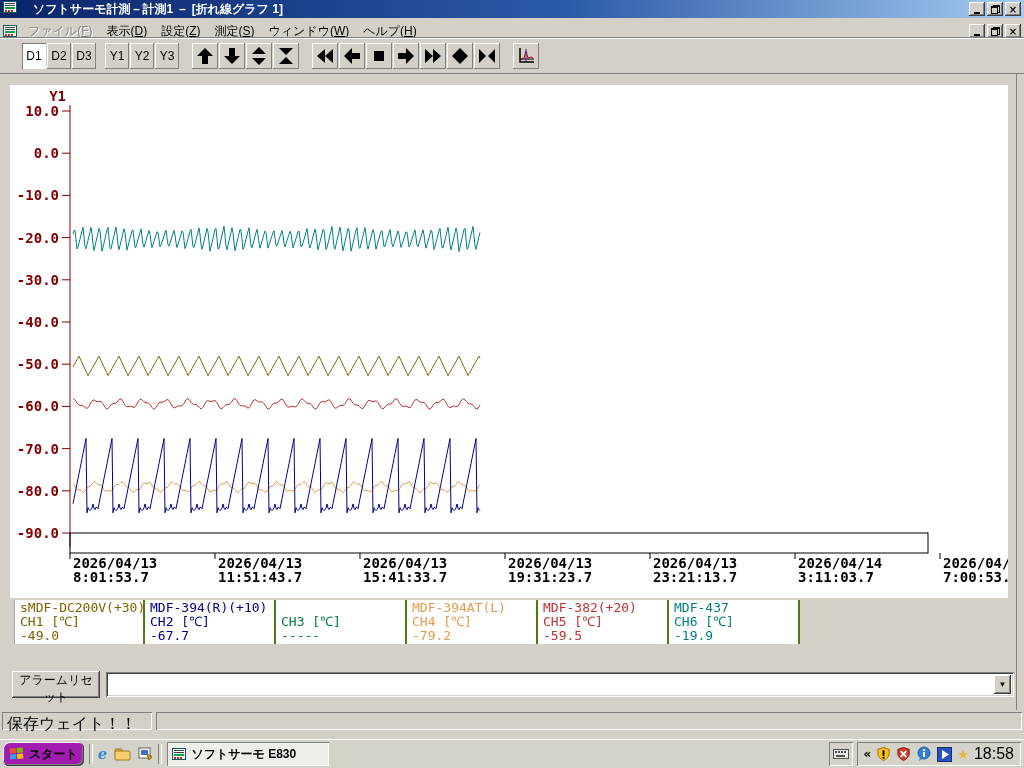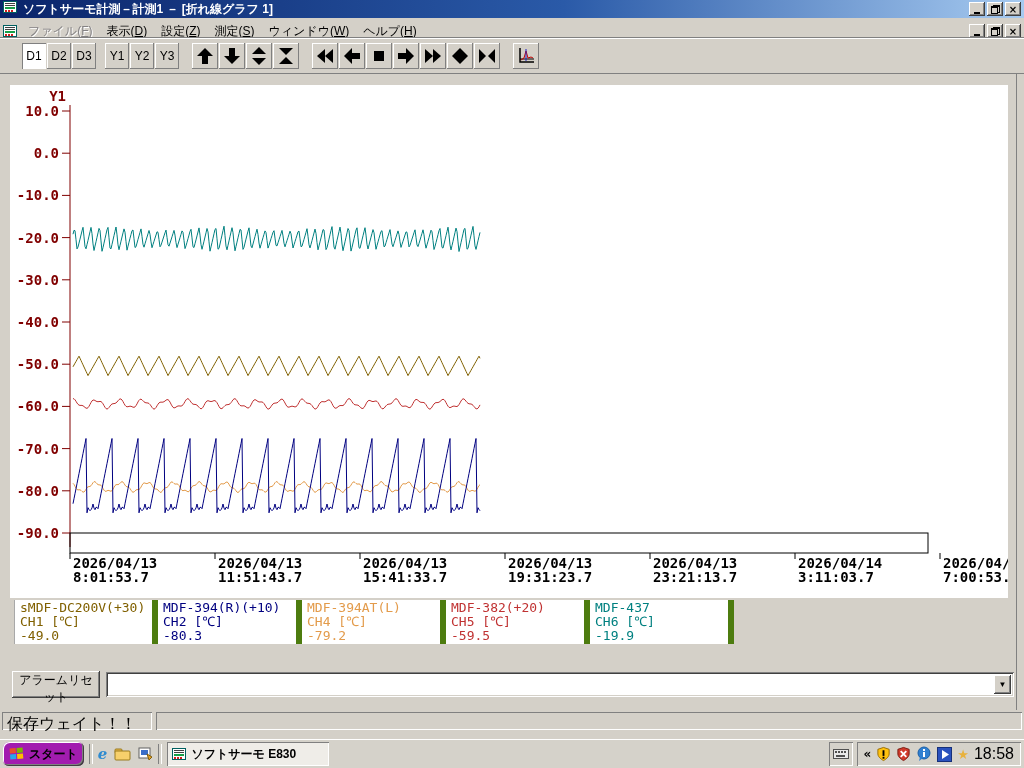--- a/index.html
+++ b/index.html
@@ -2,21 +2,21 @@
 <html><head>
 <meta charset="utf-8">
 <style>
   html,body{margin:0;padding:0;}
   #screen{position:relative;width:1024px;height:768px;background:#D4D0C8;overflow:hidden;
           font-family:"Liberation Sans",sans-serif;color:#000;}
   
   .titlebar{position:absolute;left:0;top:0;width:1024px;height:18px;
             background:linear-gradient(90deg,#0A246A 0%,#2A5AA8 55%,#A6CAF0 100%);
             display:flex;align-items:center;padding:0 3px;box-sizing:border-box;}
-  .titlebar .title{color:#fff;font-weight:bold;font-size:12px;margin-left:6px;flex:1;
+  .titlebar .title{color:#fff;font-weight:bold;font-size:12px;margin-left:16px;flex:1;
                    white-space:nowrap;overflow:hidden;}
   .winbtn{width:16px;height:14px;background:#D4D0C8;margin-left:2px;flex:0 0 auto;
           box-shadow:inset -1px -1px #404040,inset 1px 1px #fff,inset -2px -2px #808080;
           display:flex;align-items:center;justify-content:center;font:bold 10px "DejaVu Sans",sans-serif;}
   .g-min{width:6px;height:2px;background:#000;margin-top:7px;}
   .g-restore{position:relative;width:9px;height:9px;}
   .g-restore::before{content:"";position:absolute;right:0;top:0;width:5px;height:5px;border:1px solid #000;border-top-width:2px;}
   .g-restore::after{content:"";position:absolute;left:0;bottom:0;width:5px;height:5px;border:1px solid #000;border-top-width:2px;background:#D4D0C8;}
   
   .menubar{position:absolute;left:0;top:18px;width:1024px;height:26px;background:#D4D0C8;
@@ -33,21 +33,21 @@
         display:flex;align-items:center;justify-content:center;font-size:12px;}
   .tbtn.icon{width:26px;}
   .tbtn.active{background:#fff;box-shadow:inset 1px 1px #808080,inset -1px -1px #fff;}
   .tgap{width:8px;flex:0 0 auto;}
   .tgap2{width:12px;flex:0 0 auto;}
   
   .client{position:absolute;left:0;top:74px;width:1016px;height:636px;background:#D4D0C8;
           border-right:1px solid #808080;}
   .chart-panel{position:absolute;left:10px;top:11px;width:998px;height:513px;background:#fff;}
   .legend{position:absolute;left:14px;top:526px;height:44px;display:flex;}
-  .legend-cell{width:144px;box-sizing:border-box;background:#fff;border-right:6px solid #4d7c0f;
+  .legend-cell{width:131px;box-sizing:border-box;background:#fff;border-right:2px solid #4d7c0f;
                padding:1px 5px;font:13px "DejaVu Sans Mono",monospace;line-height:14px;
                white-space:nowrap;overflow:hidden;}
   .legend-cell:first-child{border-left:1px solid #A8A8A8;}
   .legend-cell div{height:14px;}
   
   .alarm-btn{position:absolute;left:12px;top:597px;width:88px;height:27px;background:#D4D0C8;
              box-shadow:inset -1px -1px #404040,inset 1px 1px #fff,inset -2px -2px #808080;
              border:none;font:12px "Liberation Sans",sans-serif;}
   .combo{position:absolute;left:106px;top:598px;width:908px;height:25px;background:#fff;
          box-shadow:inset 1px 1px #808080,inset -1px -1px #fff,inset 2px 2px #404040,inset -2px -2px #D4D0C8;
@@ -291,21 +291,26 @@
 
       <div class="legend">
         <div class="legend-cell" style="color: rgb(128, 96, 0);">
           <div>sMDF-DC200V(+30)</div>
           <div>CH1 [℃]</div>
           <div>-49.0</div>
         </div>
         <div class="legend-cell" style="color: rgb(0, 0, 128);">
           <div>MDF-394(R)(+10)</div>
           <div>CH2 [℃]</div>
-          <div>-80.3</div>
+          <div>-67.7</div>
+        </div>
+        <div class="legend-cell" style="color: rgb(0, 128, 64);">
+          <div></div>
+          <div>CH3 [℃]</div>
+          <div>-----</div>
         </div>
         <div class="legend-cell" style="color: rgb(227, 155, 75);">
           <div>MDF-394AT(L)</div>
           <div>CH4 [℃]</div>
           <div>-79.2</div>
         </div>
         <div class="legend-cell" style="color: rgb(192, 50, 50);">
           <div>MDF-382(+20)</div>
           <div>CH5 [℃]</div>
           <div>-59.5</div>

